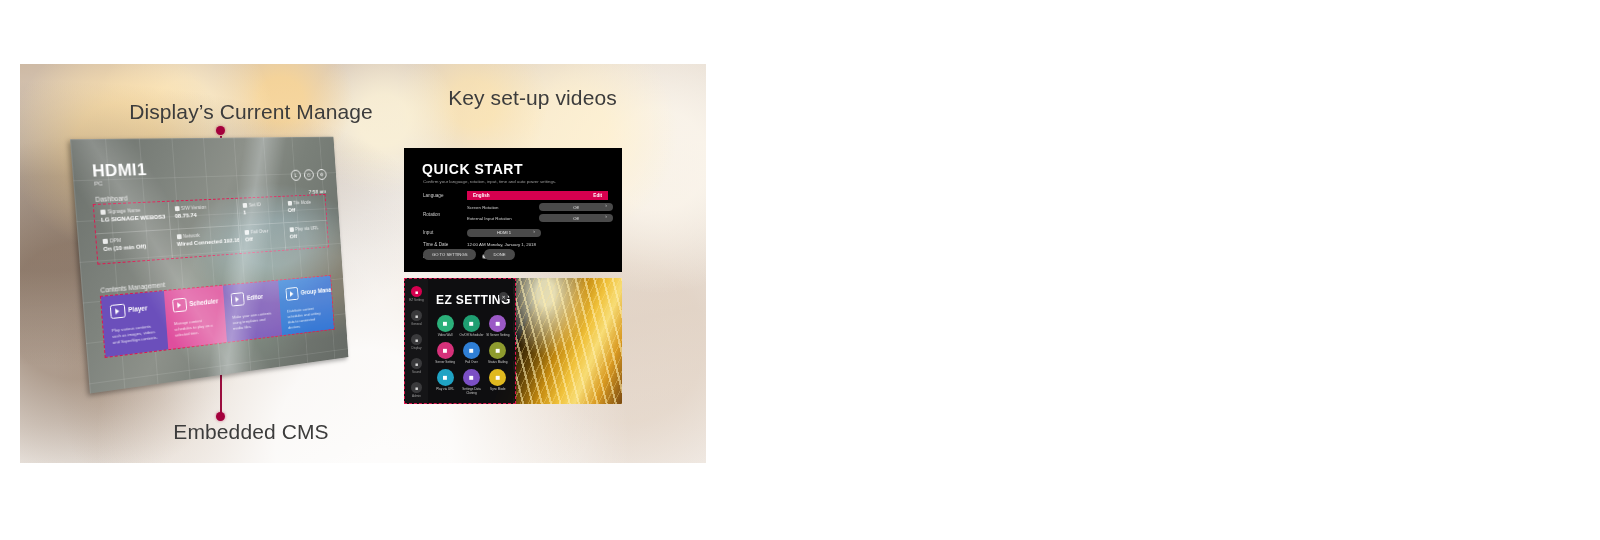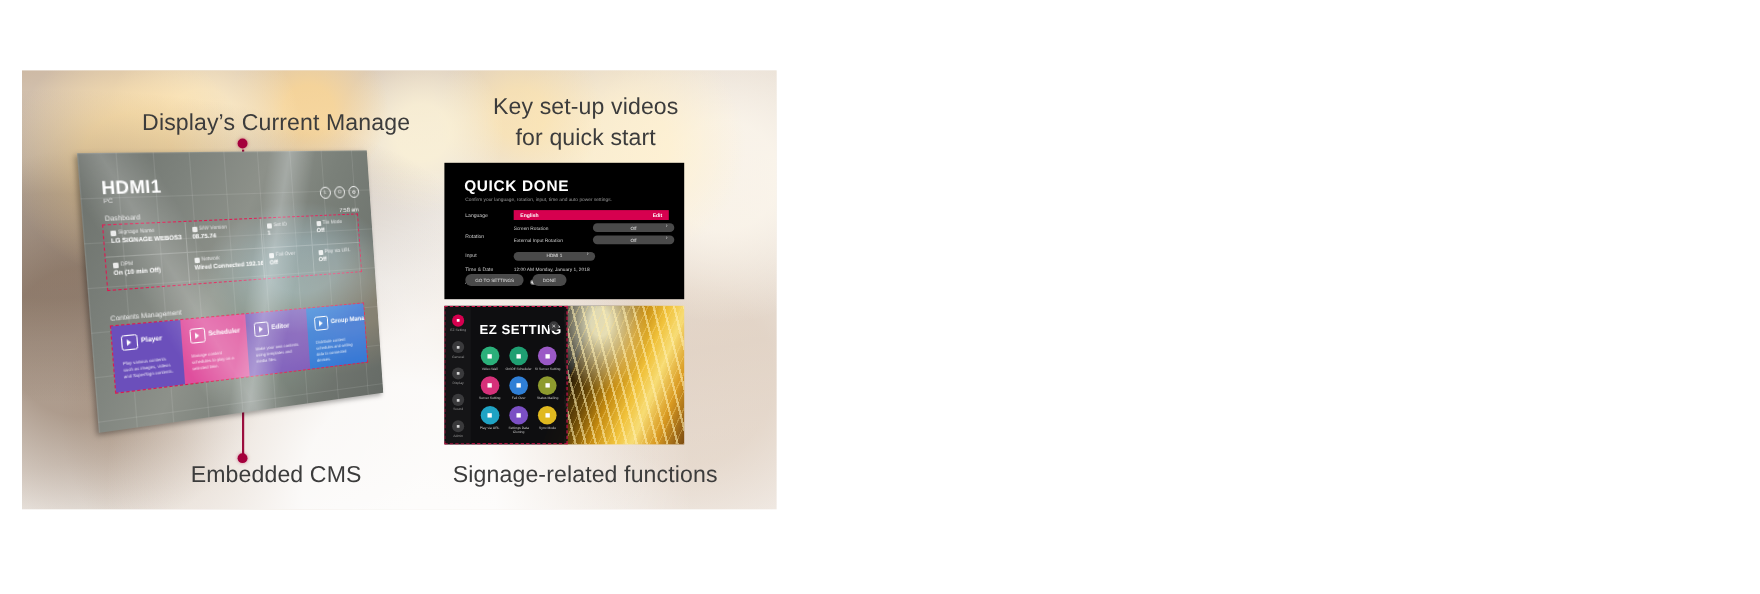--- a/index.html
+++ b/index.html
@@ -316,26 +316,24 @@
 </style>
 </head>
 <body>
 
 <div id="slide">
 
   <div class="headline" id="head-left">Display’s Current Manage</div>
 
   <div class="headline" id="head-right">
     <div>Key set-up videos</div>
-    <div>for quick start</div>
   </div>
 
   <div class="headline" id="foot-left">Embedded CMS</div>
 
-  <div class="headline" id="foot-right">Signage-related functions</div>
 
   <div class="connector" id="conn-top"></div>
   <div class="conn-dot" id="dot-top"></div>
   <div class="connector" id="conn-bottom"></div>
   <div class="conn-dot" id="dot-bottom"></div>
 
   <div id="tv-wrap">
     <div id="tv">
       <div class="grid"></div>
 
@@ -431,21 +429,21 @@
           <div class="cms-tile" style="background: rgb(46, 117, 212);">
             <div class="cms-ico"></div>
             <div class="cms-name">Group Manager 2.0</div>
             <div class="cms-desc">Distribute content schedules and setting data to connected devices.</div>
           </div>
         </div>
     </div>
   </div>
 
   <div id="quickstart">
-    <div class="qs-title">QUICK DONE</div>
+    <div class="qs-title">QUICK START</div>
     <div class="qs-sub">Confirm your language, rotation, input, time and auto power settings.</div>
 
     <div class="qs-rows">
 
       <div class="qs-row">
         <div class="qs-lbl">Language</div>
         <div class="qs-pill-active">
           <span>English</span>
           <span>Edit</span>
         </div>

